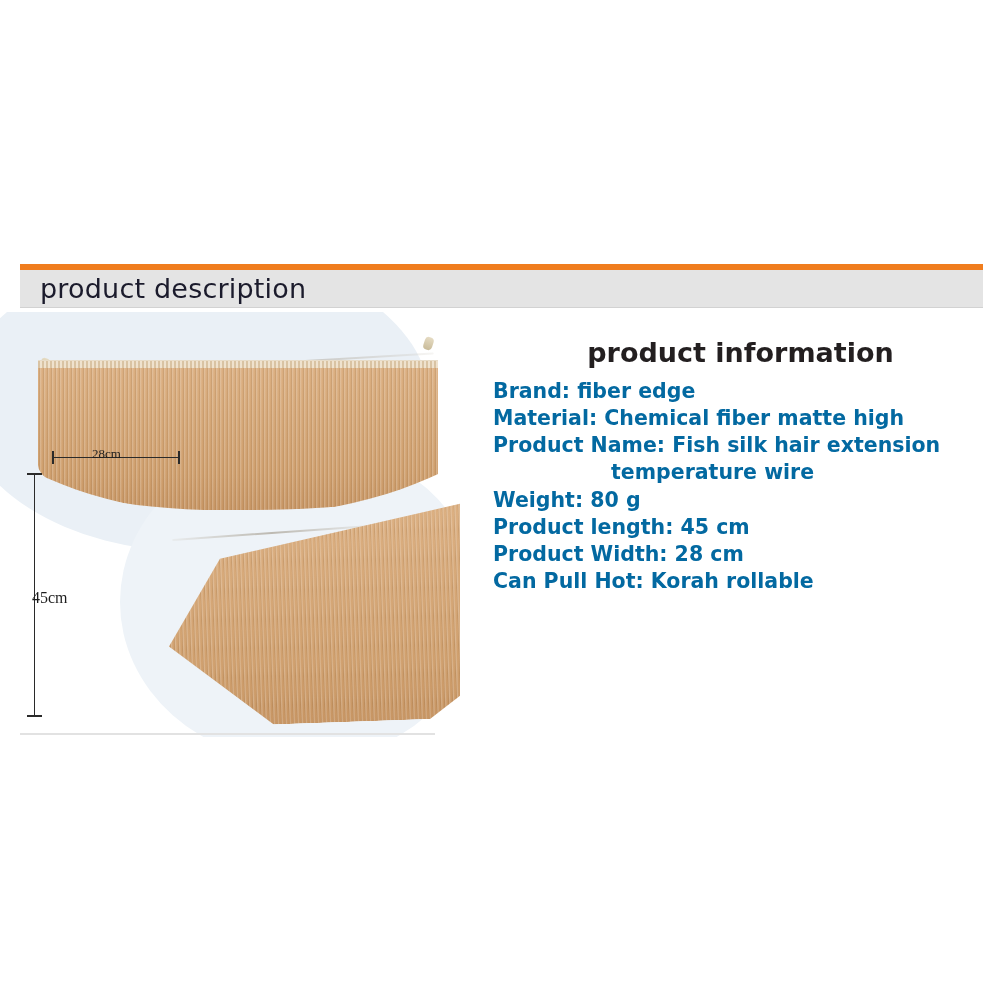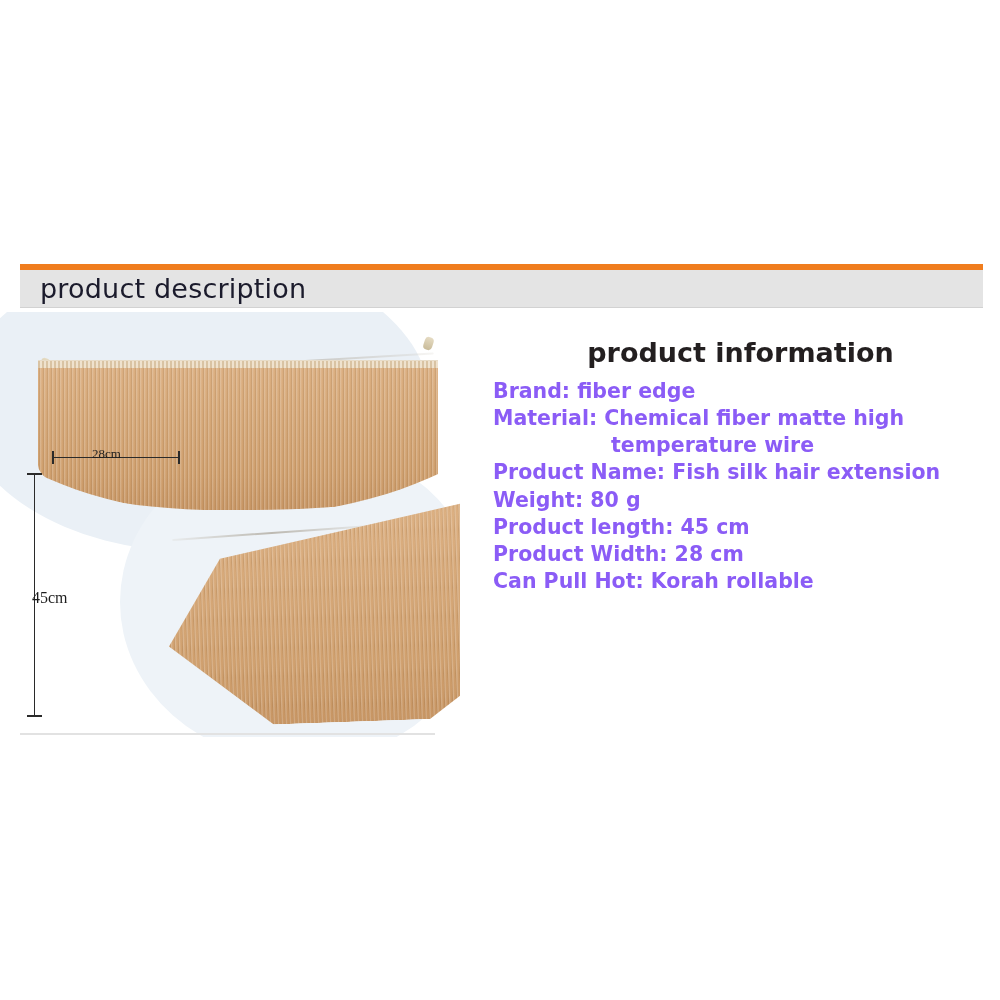--- a/index.html
+++ b/index.html
@@ -169,21 +169,21 @@
     color: #231f20;
     text-align: center;
     margin: 0 0 10px 0;
     line-height: 1.1;
   }
   .spec-list { margin: 0; padding: 0; list-style: none; }
   .spec {
     font-family: "DejaVu Sans", sans-serif;
     font-weight: bold;
     font-size: 20.5px;
-    color: #8b5cf6;
+    color: #0369a1;
     line-height: 1.33;
     white-space: nowrap;
   }
   .spec.indent { padding-left: 118px; }
 </style>
 </head>
 <body>
 
 <div class="section-header">
   <div class="accent-rule"></div>
@@ -220,20 +220,20 @@
 <div class="dim-v"></div>
 <div class="dim-v-label">45cm</div>
 
 <div class="photo-divider"></div>
 
 <div class="info">
   <h2 class="info-title">product information</h2>
   <ul class="spec-list">
     <li class="spec">Brand: fiber edge</li>
     <li class="spec">Material: Chemical fiber matte high</li>
+    <li class="spec">Product Name: Fish silk hair  extension</li>
     <li class="spec indent">temperature wire</li>
-    <li class="spec">Product Name: Fish silk hair  extension</li>
     <li class="spec">Weight: 80 g</li>
     <li class="spec">Product length: 45 cm</li>
     <li class="spec">Product Width: 28 cm</li>
     <li class="spec">Can Pull Hot: Korah rollable</li>
   </ul>
 </div>
 
 </body></html>

